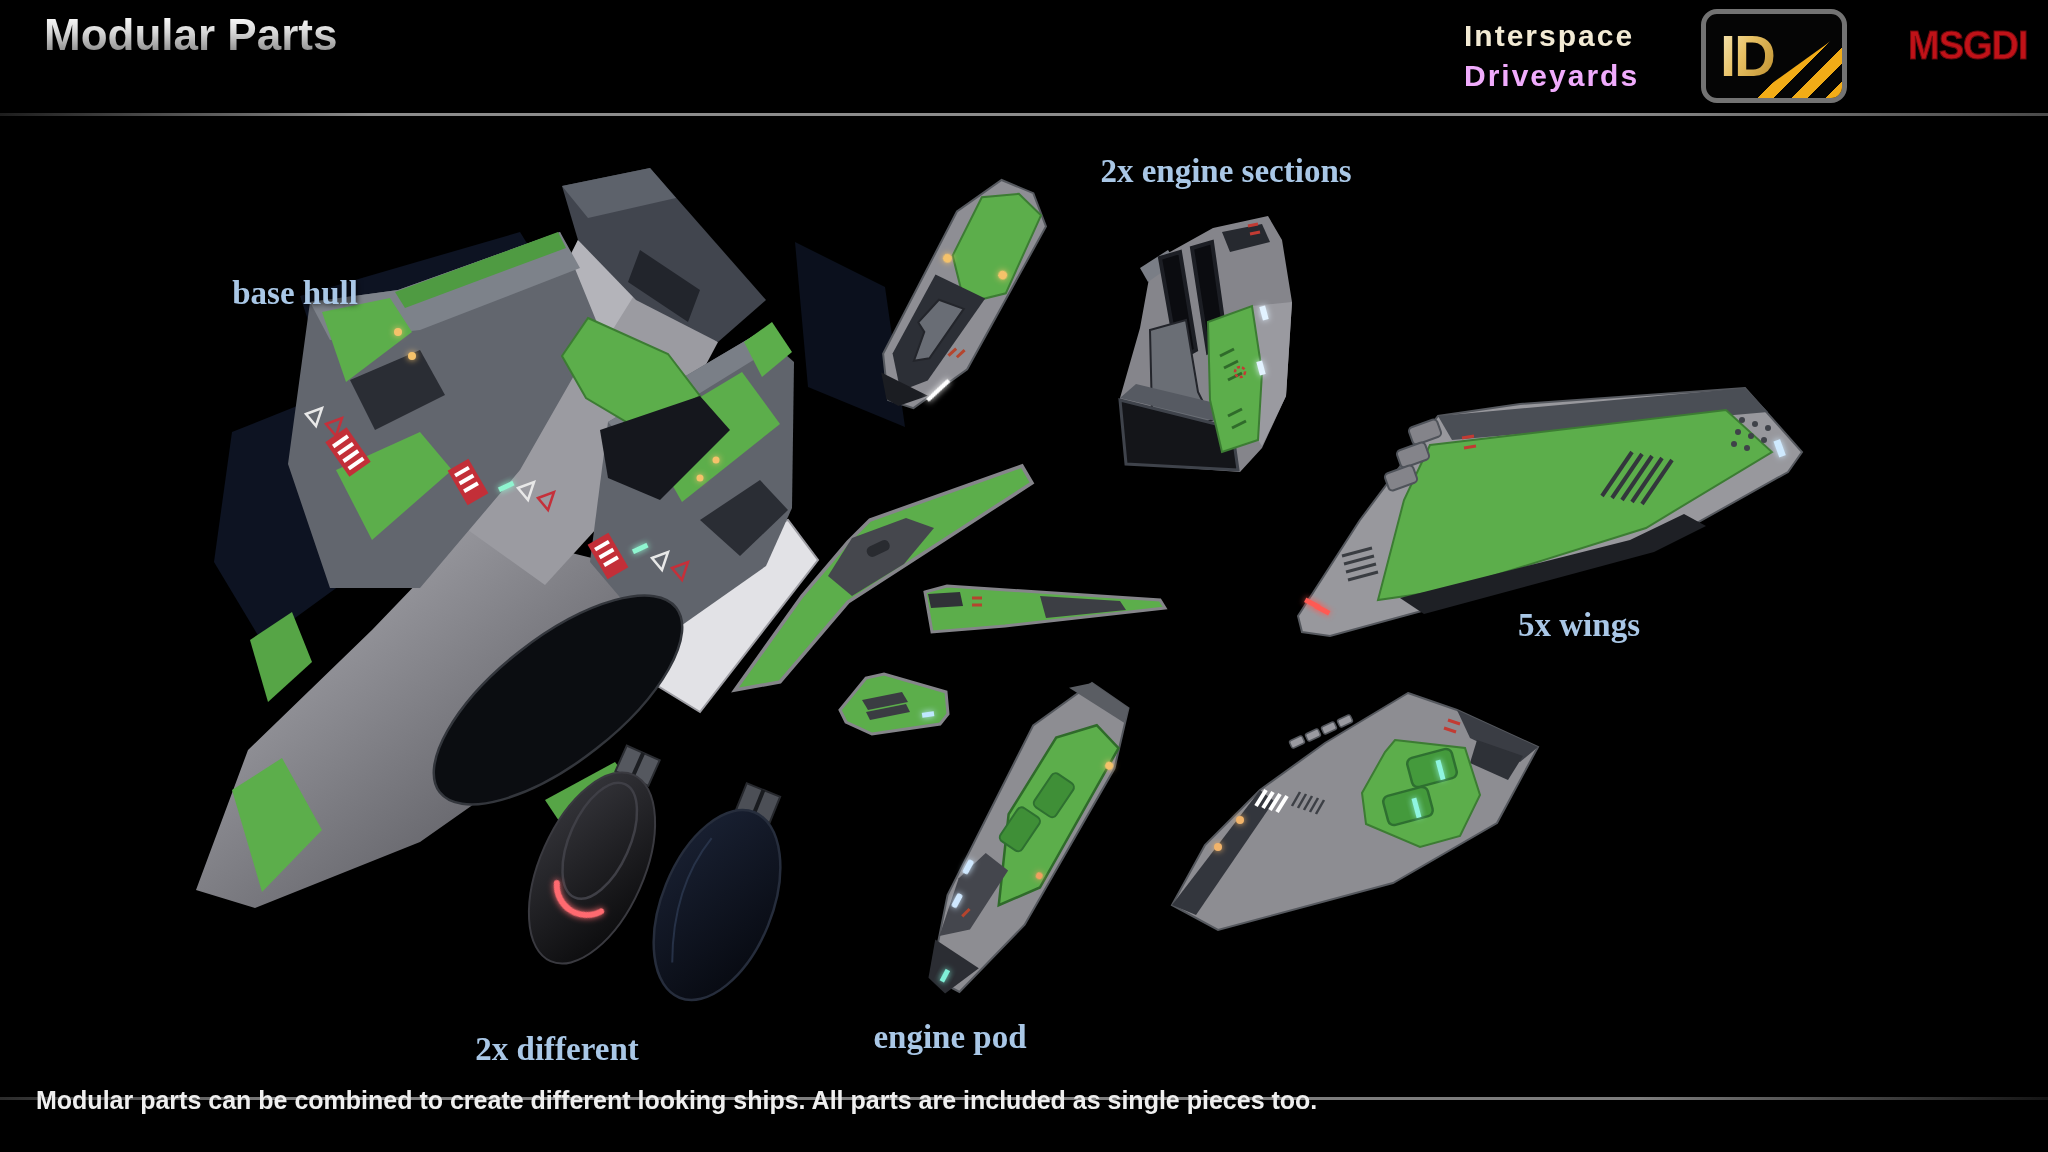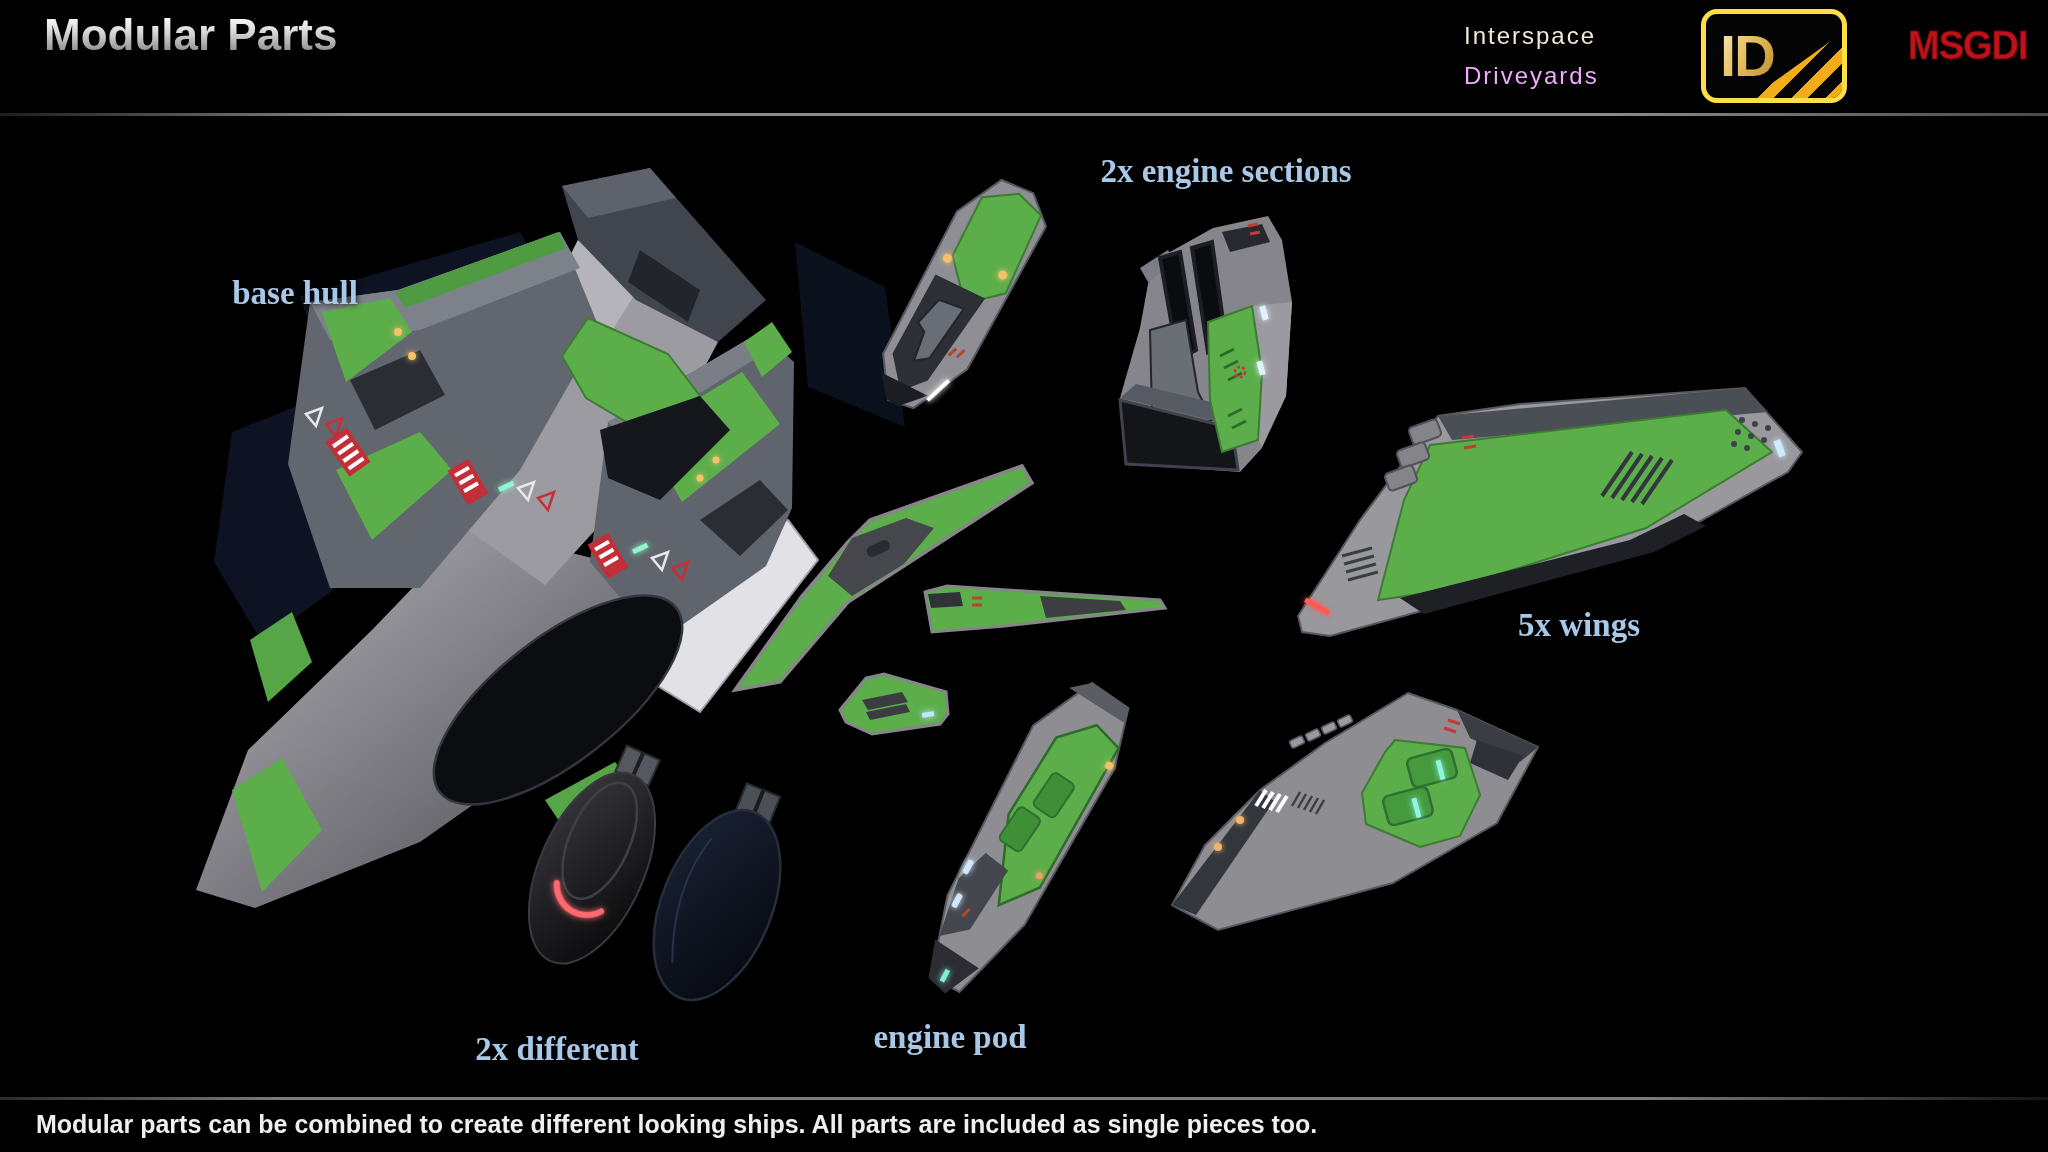--- a/index.html
+++ b/index.html
@@ -13,25 +13,25 @@
     font-size:44px;font-weight:bold;letter-spacing:0;
     color:#c8c8c8;
   }
   @supports ((-webkit-background-clip:text) or (background-clip:text)){
     .page-title{
       background:linear-gradient(#ffffff 10%,#d6d6d6 45%,#6f6f6f 100%);
       -webkit-background-clip:text;background-clip:text;color:transparent;
     }
   }
   .brand-text{position:absolute;left:1464px;top:16px;line-height:40px;
-    font-size:24px;letter-spacing:2px;font-weight:400;}
+    font-size:30px;letter-spacing:2px;font-weight:700;}
   .brand-line1{color:#f2ead4;}
   .brand-line2{color:#f0abfc;}
   .id-badge{position:absolute;left:1701px;top:9px;width:136px;height:84px;
-    border:5px solid #fde047;border-radius:16px;background:#050505;overflow:hidden;}
+    border:5px solid #737373;border-radius:16px;background:#050505;overflow:hidden;}
   .id-badge .id-text{position:absolute;left:14px;top:8px;
     font-size:58px;font-weight:bold;letter-spacing:-2px;color:#e7c063;
   }
   @supports ((-webkit-background-clip:text) or (background-clip:text)){
     .id-badge .id-text{
       background:linear-gradient(120deg,#f8ecc2 0%,#e7c063 45%,#b98a28 100%);
       -webkit-background-clip:text;background-clip:text;color:transparent;
     }
   }
   .id-badge .stripes{position:absolute;inset:0;
@@ -43,21 +43,21 @@
   .hr{position:absolute;left:0;width:2048px;height:3px;}
   .hr.top{top:113px;background:linear-gradient(90deg,#1d1d1d 0,#8c8c8c 18%,#8c8c8c 78%,#4a4a4a 100%);}
   .hr.bottom{top:1097px;background:linear-gradient(90deg,#2b2b2b 0,#7d7d7d 14%,#7d7d7d 80%,#141414 100%);}
 
   
   .part-label{position:absolute;transform:translate(-50%,-50%);
     font-family:"Liberation Serif", serif;font-weight:bold;font-size:33px;
     color:#a9c7e6;white-space:nowrap;text-shadow:0 0 6px #000;}
 
   
-  .footer-caption{position:absolute;left:36px;top:1110px;
+  .footer-caption{position:absolute;left:36px;top:1086px;
     font-size:25px;font-weight:bold;color:#efefef;letter-spacing:0;text-align:center;}
 
   svg.scene{position:absolute;inset:0;}
 </style>
 </head>
 <body>
 
 <div class="stage">
 
   <h1 class="page-title">Modular Parts</h1>

